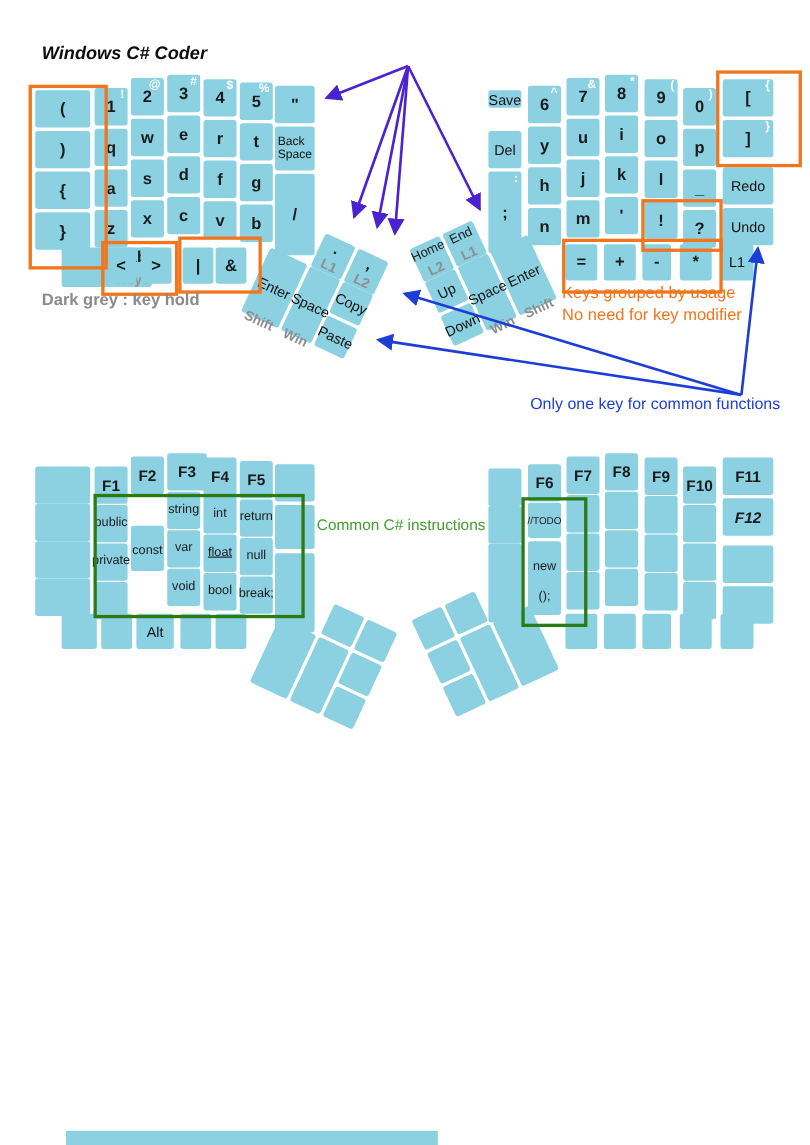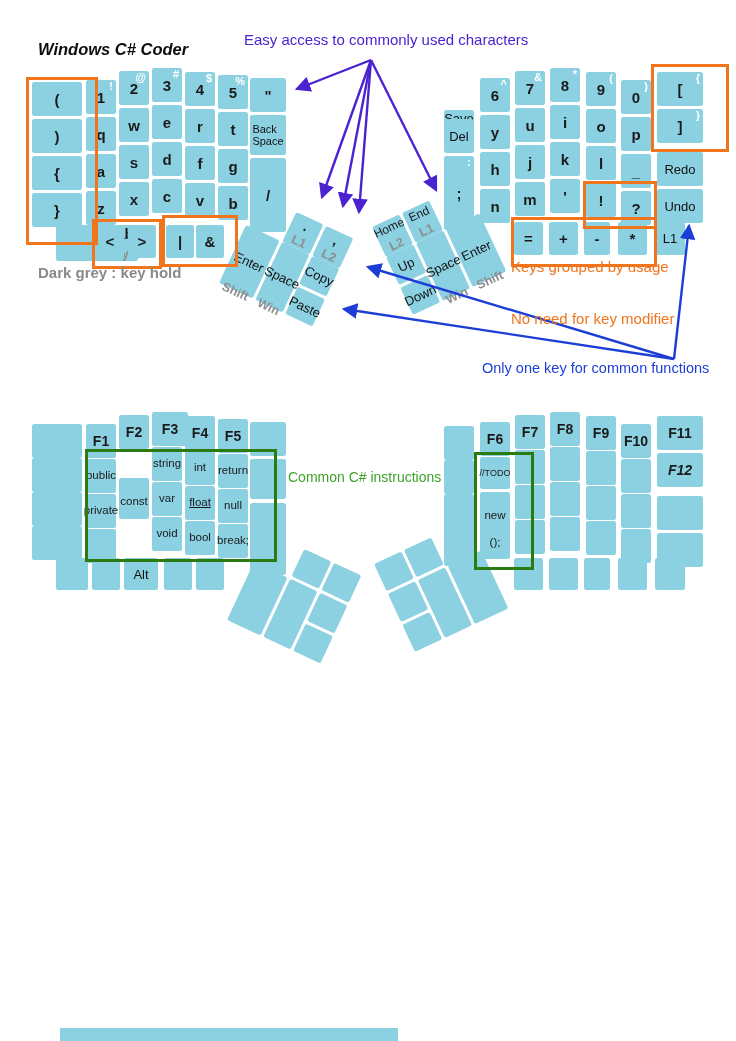--- a/index.html
+++ b/index.html
@@ -5,21 +5,21 @@
   html,body{margin:0;padding:0;background:#fff;}
   #page{position:relative;width:736px;height:1041px;background:#fff;overflow:hidden;
         font-family:"Liberation Sans","DejaVu Sans",sans-serif;}
   .title{position:absolute;font-weight:bold;font-size:16.5px;color:#0d0d0d;white-space:nowrap;z-index:6;}
   .t1{left:38px;top:40px;font-style:italic;}
   .t2{left:38px;top:368px;}
   .note{position:absolute;font-size:15px;white-space:pre;z-index:6;}
   .note.purple{left:244px;top:31px;color:var(--purple);}
   .note.grey{left:38px;top:264px;color:var(--greynote);font-weight:bold;}
   .note.orange1{left:511px;top:258px;color:var(--orange);}
-  .note.orange2{left:511px;top:278px;color:var(--orange);margin-top:32px;}
+  .note.orange2{left:511px;top:278px;color:var(--orange);}
   .note.blue{left:482px;top:360px;color:var(--blue);font-size:14.5px;}
   .note.green{left:288px;top:469px;color:var(--greentext);font-size:14px;}
   #keys{position:absolute;left:0;top:0;z-index:1;}
   .key{position:absolute;background:var(--key);border-radius:2.5px;
        display:flex;align-items:center;justify-content:center;color:#1a1a1a;}
   .klabel{font-weight:bold;font-size:15px;line-height:1;}
   .sup{position:absolute;top:1px;right:3px;color:#fff;font-weight:bold;font-size:11px;line-height:1;}
   .hold{position:absolute;bottom:-7px;left:0;right:0;text-align:center;
         color:var(--hold);font-weight:bold;font-size:12.5px;line-height:1;}
   .hold-low .hold{bottom:-13px;}
@@ -37,21 +37,20 @@
   #boxes{position:absolute;left:0;top:0;z-index:4;}
   .hbox{position:absolute;border:3px solid;background:transparent;}
   #arrows{position:absolute;left:0;top:0;z-index:5;pointer-events:none;}
   #bottombar{position:absolute;background:var(--key);z-index:2;}
 </style>
 </head>
 <body>
 
 <div id="page" style="--key: #8bd1e2; --hold: #8e8e8e; --purple: #4b22d0; --blue: #1d3ed6; --orange: #f0751c; --greentext: #3fa12b; --greynote: #8a8a8a;">
   <div class="title t1">Windows C# Coder</div>
-  <div class="note purple">Easy access to commonly used characters</div>
   <div class="note grey">Dark grey : key hold</div>
   <div class="note orange1">Keys grouped by usage</div>
   <div class="note orange2">No need for key modifier</div>
   <div class="note blue">Only one key for common functions</div>
   <div class="note green">Common C# instructions</div>
 
   <div id="keys">
       <div class="key" style="left: 32px; top: 82px; width: 50px; height: 34px;">
         <span class="klabel">(</span>
       </div>
@@ -149,21 +148,21 @@
       </div>
       <div class="key" style="left: 128px; top: 225px; width: 28px; height: 33px;">
         <span class="klabel">&gt;</span>
       </div>
       <div class="key" style="left: 166px; top: 225px; width: 28px; height: 33px;">
         <span class="klabel">|</span>
       </div>
       <div class="key" style="left: 196px; top: 225px; width: 28px; height: 33px;">
         <span class="klabel">&amp;</span>
       </div>
-      <div class="key word" style="left: 444px; top: 82px; width: 30px; height: 16px; margin-top: 28px;">
+      <div class="key word" style="left: 444px; top: 82px; width: 30px; height: 16px;">
         <span class="klabel">Save</span>
       </div>
       <div class="key word" style="left: 444px; top: 119px; width: 30px; height: 34px;">
         <span class="klabel">Del</span>
       </div>
       <div class="key" style="left: 444px; top: 156px; width: 30px; height: 74px;">
         <span class="klabel">;</span>
         <span class="sup">:</span>
       </div>
       <div class="key" style="left: 480px; top: 78px; width: 30px; height: 34px;">

